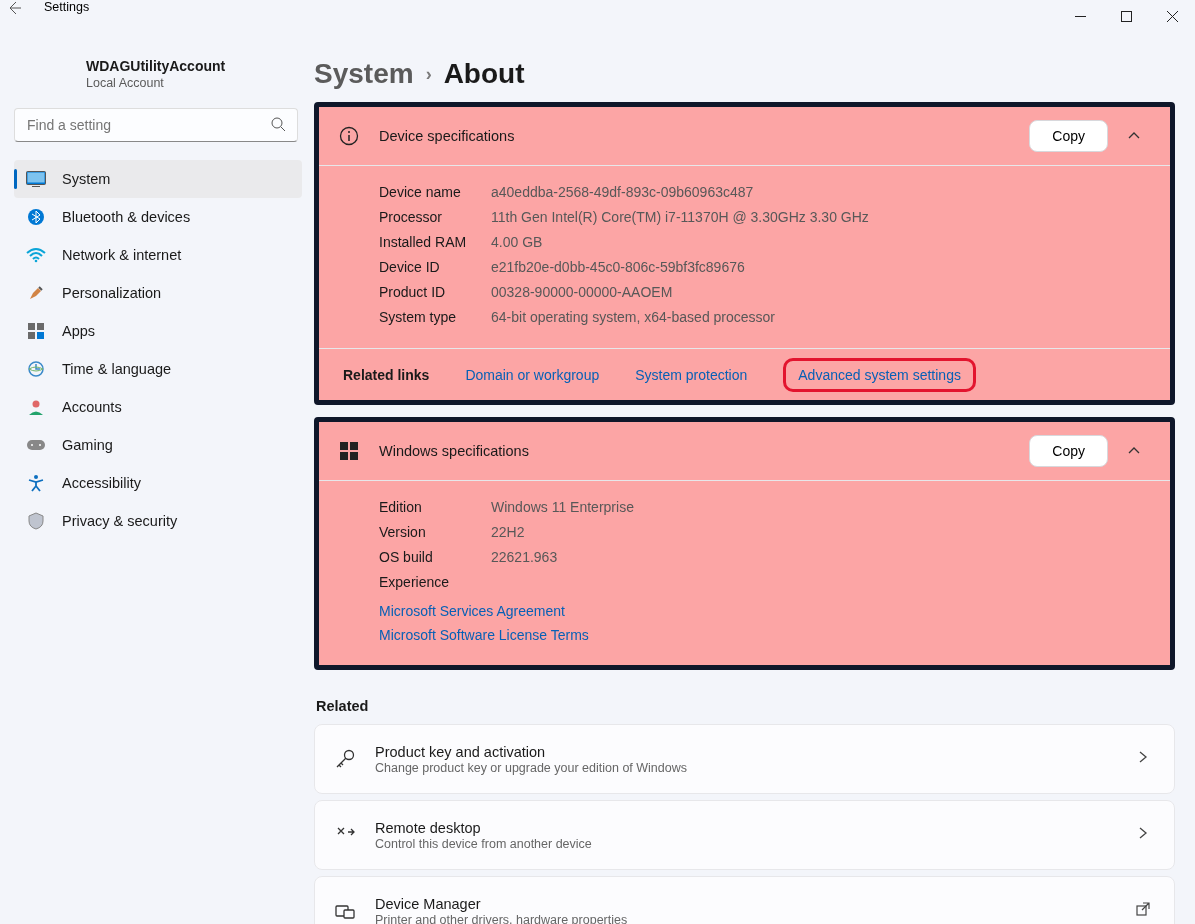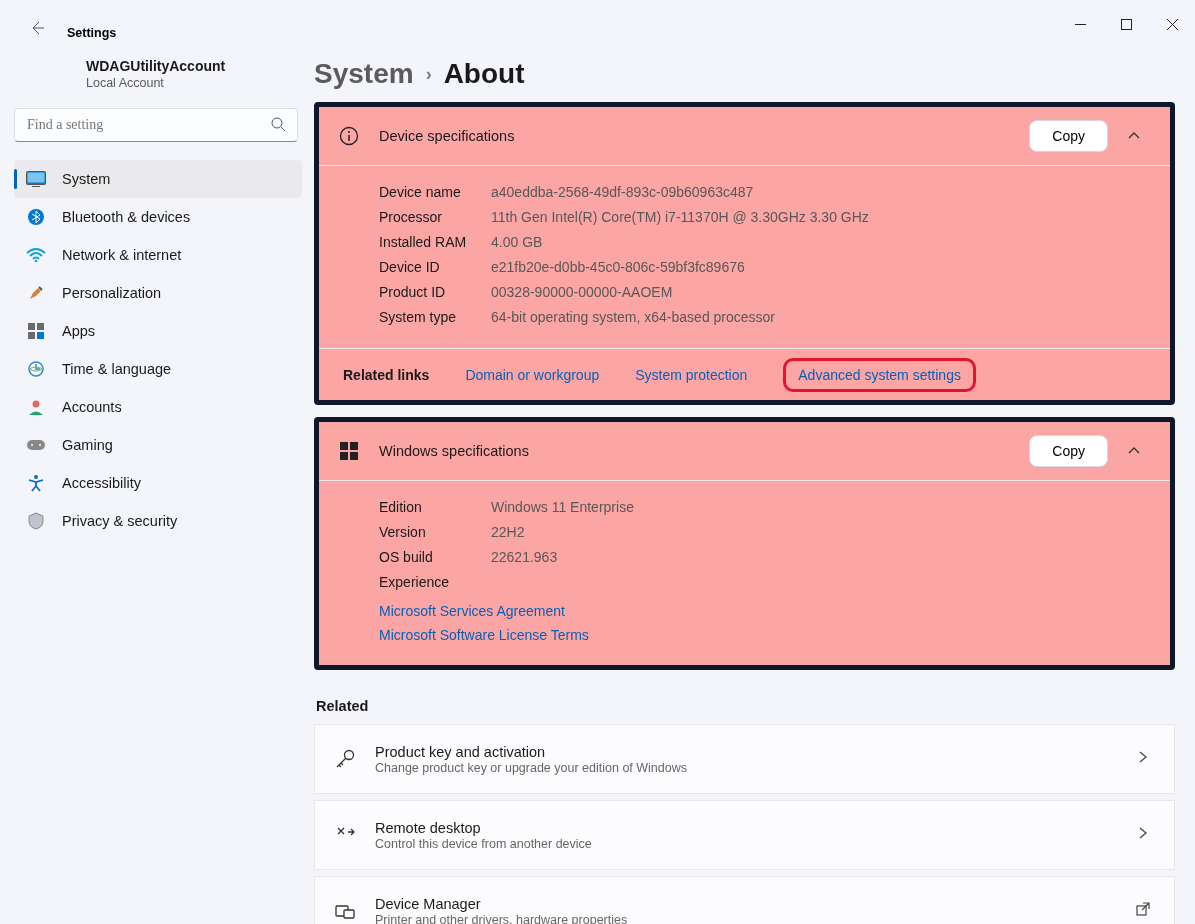--- a/index.html
+++ b/index.html
@@ -1,35 +1,35 @@
 <!DOCTYPE html>
 <html><head>
 <meta charset="utf-8">
 <style>
   * { box-sizing: border-box; margin: 0; padding: 0; font-family: "Segoe UI", "Segoe UI Variable", sans-serif; }
   body { background: #f3f5fa; width: 1195px; height: 924px; overflow: hidden; color: #1a1a1a; }
 
   
-  .titlebar { height: 40px; display: flex; align-items: flex-end; padding-left: 27px; font-weight: bold; }
+  .titlebar { height: 40px; display: flex; align-items: flex-start; padding-left: 4px; }
   .titlebar .back { width: 20px; text-align:center; color:#555; font-size:16px; }
   .titlebar .title { font-size: 12.5px; margin-left: 20px; color:#000; }
   .titlebar .spacer { flex:1; }
   .titlebar .winbtn { width:46px; height:32px; display:flex; align-items:center; justify-content:center; font-size:14px; color:#222; }
   .titlebar .winbtn svg { width:11px; height:11px; }
 
   .container { display:flex; height: calc(100% - 40px); }
 
   
   .sidebar { width: 310px; padding: 10px 8px 0 14px; }
   .account { padding: 8px 4px 18px 72px; }
   .account .name { font-size: 14px; font-weight:600; }
   .account .sub  { font-size: 12.5px; color:#5a5a5a; margin-top:2px; }
 
   .searchwrap { position:relative; margin: 0 4px 18px 0; }
-  .searchbox { width: 100%; height: 34px; border:1px solid #ddd; border-bottom:1.5px solid #888; border-radius:4px; padding:0 36px 0 12px; font-size:14px; background:#fcfdff; outline:none;font-family:Liberation Serif, serif; }
+  .searchbox { width: 100%; height: 34px; border:1px solid #ddd; border-bottom:1.5px solid #888; border-radius:4px; padding:0 36px 0 12px; font-size:14px; background:#fcfdff; outline:none; }
   .searchwrap .sicon { position:absolute; right:12px; top:8px; color:#555; }
 
   .nav { list-style:none; }
   .nav li { display:flex; align-items:center; height:38px; border-radius:4px; padding-left:12px; font-size:14.5px; cursor:pointer; position:relative; }
   .nav li.active { background:#eaeaec; }
   .nav li.active::before { content:""; position:absolute; left:0; top:9px; bottom:9px; width:3px; background:#0067c0; border-radius:3px; }
   .nav li .icon { width:20px; height:20px; margin-right:16px; display:flex; align-items:center; justify-content:center; }
 
   
   .main { flex:1; padding: 18px 20px 0 4px; overflow-y:auto; }
@@ -50,21 +50,21 @@
   .linkrow { border-top:1px solid #e7e7ea; padding: 0 24px; height:52px; display:flex; align-items:center; gap:36px; font-size:14px; }
   .linkrow .lead { font-weight:600; }
   .linkrow a { color:#0760b6; text-decoration:none; cursor:pointer; }
   .highlight-box { border:3.5px solid #e3142e; border-radius:10px; padding:6px 12px; display:inline-flex; }
 
   .winspec .spec-row .label { width:112px;}
   .winlinks a { color:#0760b6; text-decoration:none; display:block; font-size:14px; line-height:24px;}
 
   .section-title { font-size:14.5px; font-weight:600; margin:28px 0 10px 2px; }
 
-  .rel-card { background:#fcfcfe; border:1px solid #e7e7ea; border-radius:0; margin-bottom:6px; height:70px; display:flex; align-items:center; padding:0 24px 0 18px; cursor:pointer; }
+  .rel-card { background:#fcfcfe; border:1px solid #e7e7ea; border-radius:8px; margin-bottom:6px; height:70px; display:flex; align-items:center; padding:0 24px 0 18px; cursor:pointer; }
   .rel-card .ricon { width:24px; height:24px; margin-right:18px; display:flex; align-items:center; justify-content:center; color:#333;}
   .rel-card .rtext { flex:1; }
   .rel-card .rtitle { font-size:14.5px; }
   .rel-card .rsub { font-size:12.5px; color:#666; margin-top:1px;}
   .rel-card .rarrow { color:#444; }
 </style>
 </head>
 <body>
 
 <div class="titlebar">

